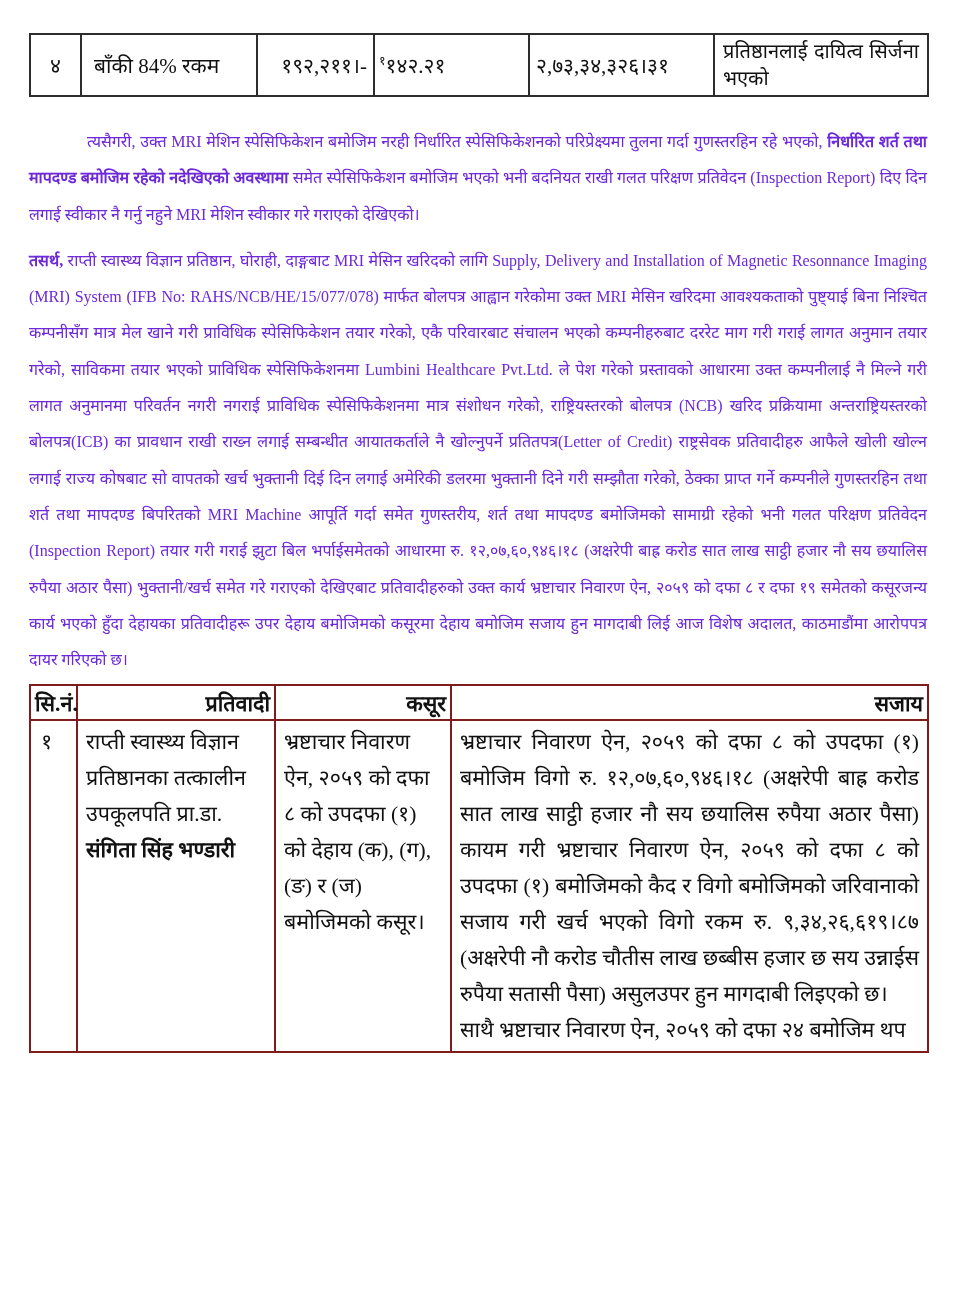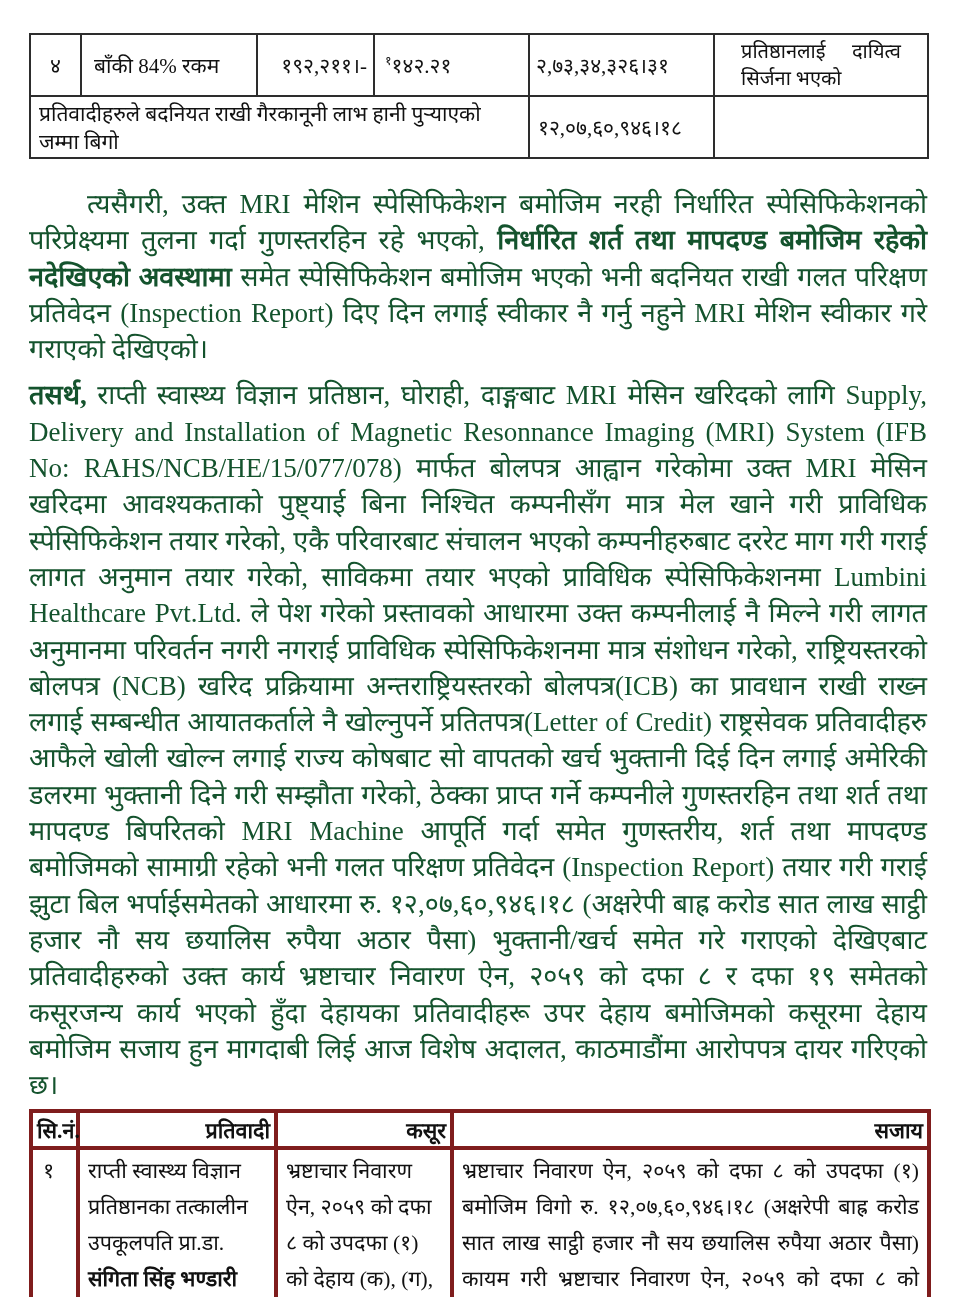--- a/index.html
+++ b/index.html
@@ -10,44 +10,44 @@
     color:#111; overflow:hidden;
   }
   .page { position:relative; width:956px; height:1297px; padding:33px 29px 0 29px; }
 
   
   table { border-collapse:collapse; width:898px; table-layout:fixed; }
   .t1 td { border:2px solid #2d2d2d; font-size:21px; padding:2px 6px; vertical-align:middle; }
   .t1 .c-sn   { text-align:center; }
   .t1 .c-desc { text-align:left; padding-left:12px; }
   .t1 .c-amt1 { text-align:right; }
-  .t1 .c-amt2 { text-align:left; padding-left:10px; }
+  .t1 .c-amt2 { text-align:left; padding-left:4px; }
   .t1 .c-amt3 { }
-  .t1 .c-remark { text-align:justify; line-height:27px; padding:3px 26px; font-size:20px; vertical-align:top;margin-left:35px; }
+  .t1 .c-remark { text-align:justify; line-height:27px; padding:3px 8px; font-size:20px; vertical-align:top;margin-left:35px; }
   .t1 tr { height:55px; }
   .t1 .c-label { text-align:left; padding-left:8px; }
   .t1 .c-amt3l { text-align:left; padding-left:8px; }
   sup { font-size:0.6em; vertical-align:super; }
 
   
   .para {
-    font-size:27px; line-height:36.3px; text-align:justify;
-    margin-top:26px; color:#14532d;
+    font-size:16px; line-height:36.3px; text-align:justify;
+    margin-top:26px; color:#6d28d9;
   }
   .para.indent { text-indent:58px; margin-top:27px; }
   .para + .para { margin-top:10px; }
   b { font-weight:bold; }
 
   
   .heading { text-align:center; margin-top:12px; font-size:23px; font-weight:bold; }
   .heading .u { text-decoration:underline; }
 
   
   .t2 { margin-top:6px; }
-  .t2 th, .t2 td { border:4px solid #7f1d1d; font-size:21.5px; }
+  .t2 th, .t2 td { border:2px solid #7f1d1d; font-size:21.5px; }
   .t2 th { font-weight:bold; text-align:right; height:32px; padding:2px 4px; }
   .t2 th.h-sn { text-align:left; padding-left:4px; }
   .t2 td { vertical-align:top; padding:3px 8px; line-height:36px; }
   .t2 .d-sn  { text-align:left; padding-left:10px; }
   .t2 .d-def { text-align:left; }
   .t2 .d-off { text-align:left; }
   .t2 .d-pun { text-align:justify; }
 </style>
 </head>
 <body>
@@ -64,25 +64,20 @@
         <col style="width:214px">
     </colgroup>
     <tbody>
         <tr>
       <td class="c-sn">४</td>
       <td class="c-desc">बाँकी 84% रकम</td>
       <td class="c-amt1">१९२,२११।-</td>
       <td class="c-amt2"><sup>१</sup><span>१४२.२१</span></td>
       <td class="c-amt3">२,७३,३४,३२६।३१</td>
       <td class="c-remark">प्रतिष्ठानलाई दायित्व सिर्जना भएको</td>
-    </tr>
-    <tr>
-      <td colspan="4" class="c-label">प्रतिवादीहरुले बदनियत राखी गैरकानूनी लाभ हानी पुर्‍याएको जम्मा बिगो</td>
-      <td class="c-amt3l">१२,०७,६०,९४६।१८</td>
-      <td></td>
     </tr>
   </tbody>
     </table>
 
   <p class="para indent"><span>त्यसैगरी, उक्त MRI मेशिन स्पेसिफिकेशन बमोजिम नरही निर्धारित स्पेसिफिकेशनको परिप्रेक्ष्यमा तुलना गर्दा गुणस्तरहिन रहे भएको, </span><b>निर्धारित शर्त तथा मापदण्ड बमोजिम रहेको नदेखिएको अवस्थामा</b><span> समेत स्पेसिफिकेशन बमोजिम भएको भनी बदनियत राखी गलत परिक्षण प्रतिवेदन (Inspection Report) दिए दिन लगाई स्वीकार नै गर्नु नहुने MRI मेशिन स्वीकार गरे गराएको देखिएको।</span></p>
 
   <p class="para"><b>तसर्थ,</b><span> राप्ती स्वास्थ्य विज्ञान प्रतिष्ठान, घोराही, दाङ्गबाट MRI मेसिन खरिदको लागि Supply, Delivery and Installation of Magnetic Resonnance Imaging (MRI) System (IFB No: RAHS/NCB/HE/15/077/078) मार्फत बोलपत्र आह्वान गरेकोमा उक्त MRI मेसिन खरिदमा आवश्यकताको पुष्ट्याई बिना निश्चित कम्पनीसँग मात्र मेल खाने गरी प्राविधिक स्पेसिफिकेशन तयार गरेको, एकै परिवारबाट संचालन भएको कम्पनीहरुबाट दररेट माग गरी गराई लागत अनुमान तयार गरेको, साविकमा तयार भएको प्राविधिक स्पेसिफिकेशनमा Lumbini Healthcare Pvt.Ltd. ले पेश गरेको प्रस्तावको आधारमा उक्त कम्पनीलाई नै मिल्ने गरी लागत अनुमानमा परिवर्तन नगरी नगराई प्राविधिक स्पेसिफिकेशनमा मात्र संशोधन गरेको, राष्ट्रियस्तरको बोलपत्र (NCB) खरिद प्रक्रियामा अन्तराष्ट्रियस्तरको बोलपत्र(ICB) का प्रावधान राखी राख्न लगाई सम्बन्धीत आयातकर्ताले नै खोल्नुपर्ने प्रतितपत्र(Letter of Credit) राष्ट्रसेवक प्रतिवादीहरु आफैले खोली खोल्न लगाई राज्य कोषबाट सो वापतको खर्च भुक्तानी दिई दिन लगाई अमेरिकी डलरमा भुक्तानी दिने गरी सम्झौता गरेको, ठेक्का प्राप्त गर्ने कम्पनीले गुणस्तरहिन तथा शर्त तथा मापदण्ड बिपरितको MRI Machine आपूर्ति गर्दा समेत गुणस्तरीय, शर्त तथा मापदण्ड बमोजिमको सामाग्री रहेको भनी गलत परिक्षण प्रतिवेदन (Inspection Report) तयार गरी गराई झुटा बिल भर्पाईसमेतको आधारमा रु. १२,०७,६०,९४६।१८ (अक्षरेपी बाह्र करोड सात लाख साट्ठी हजार नौ सय छयालिस रुपैया अठार पैसा) भुक्तानी/खर्च समेत गरे गराएको देखिएबाट प्रतिवादीहरुको उक्त कार्य भ्रष्टाचार निवारण ऐन, २०५९ को दफा ८ र दफा १९  समेतको कसूरजन्य कार्य भएको हुँदा देहायका प्रतिवादीहरू उपर देहाय बमोजिमको कसूरमा देहाय बमोजिम सजाय हुन मागदाबी लिई आज विशेष अदालत, काठमाडौंमा आरोपपत्र दायर गरिएको छ।</span></p>
 
 
   <table class="t2">

